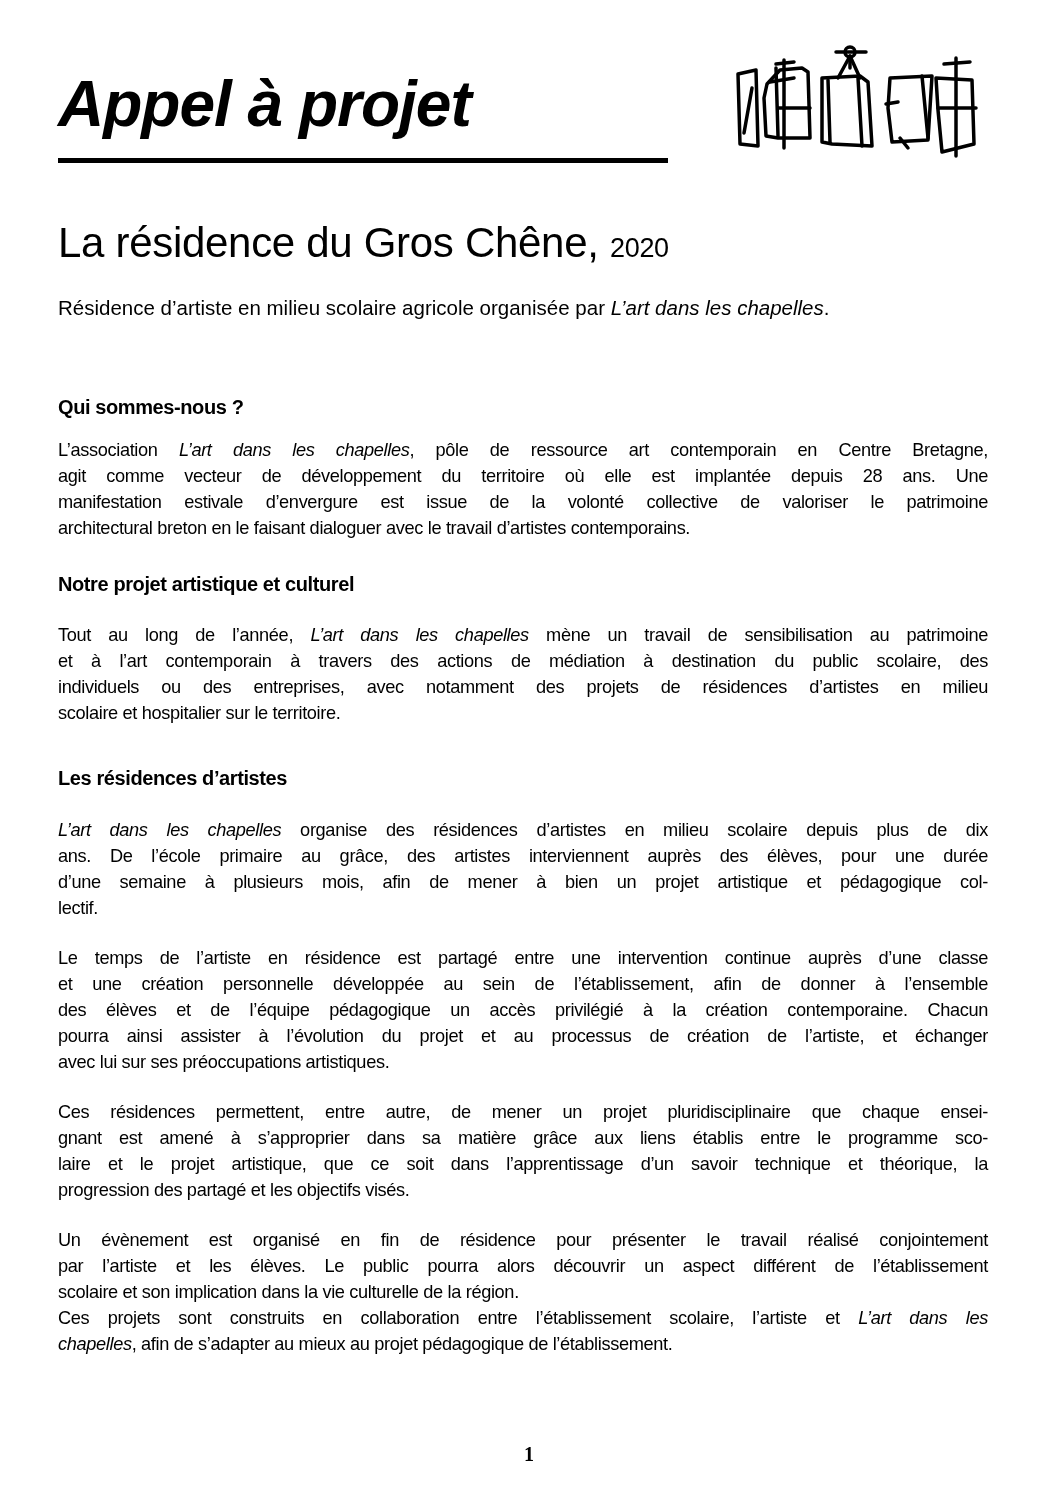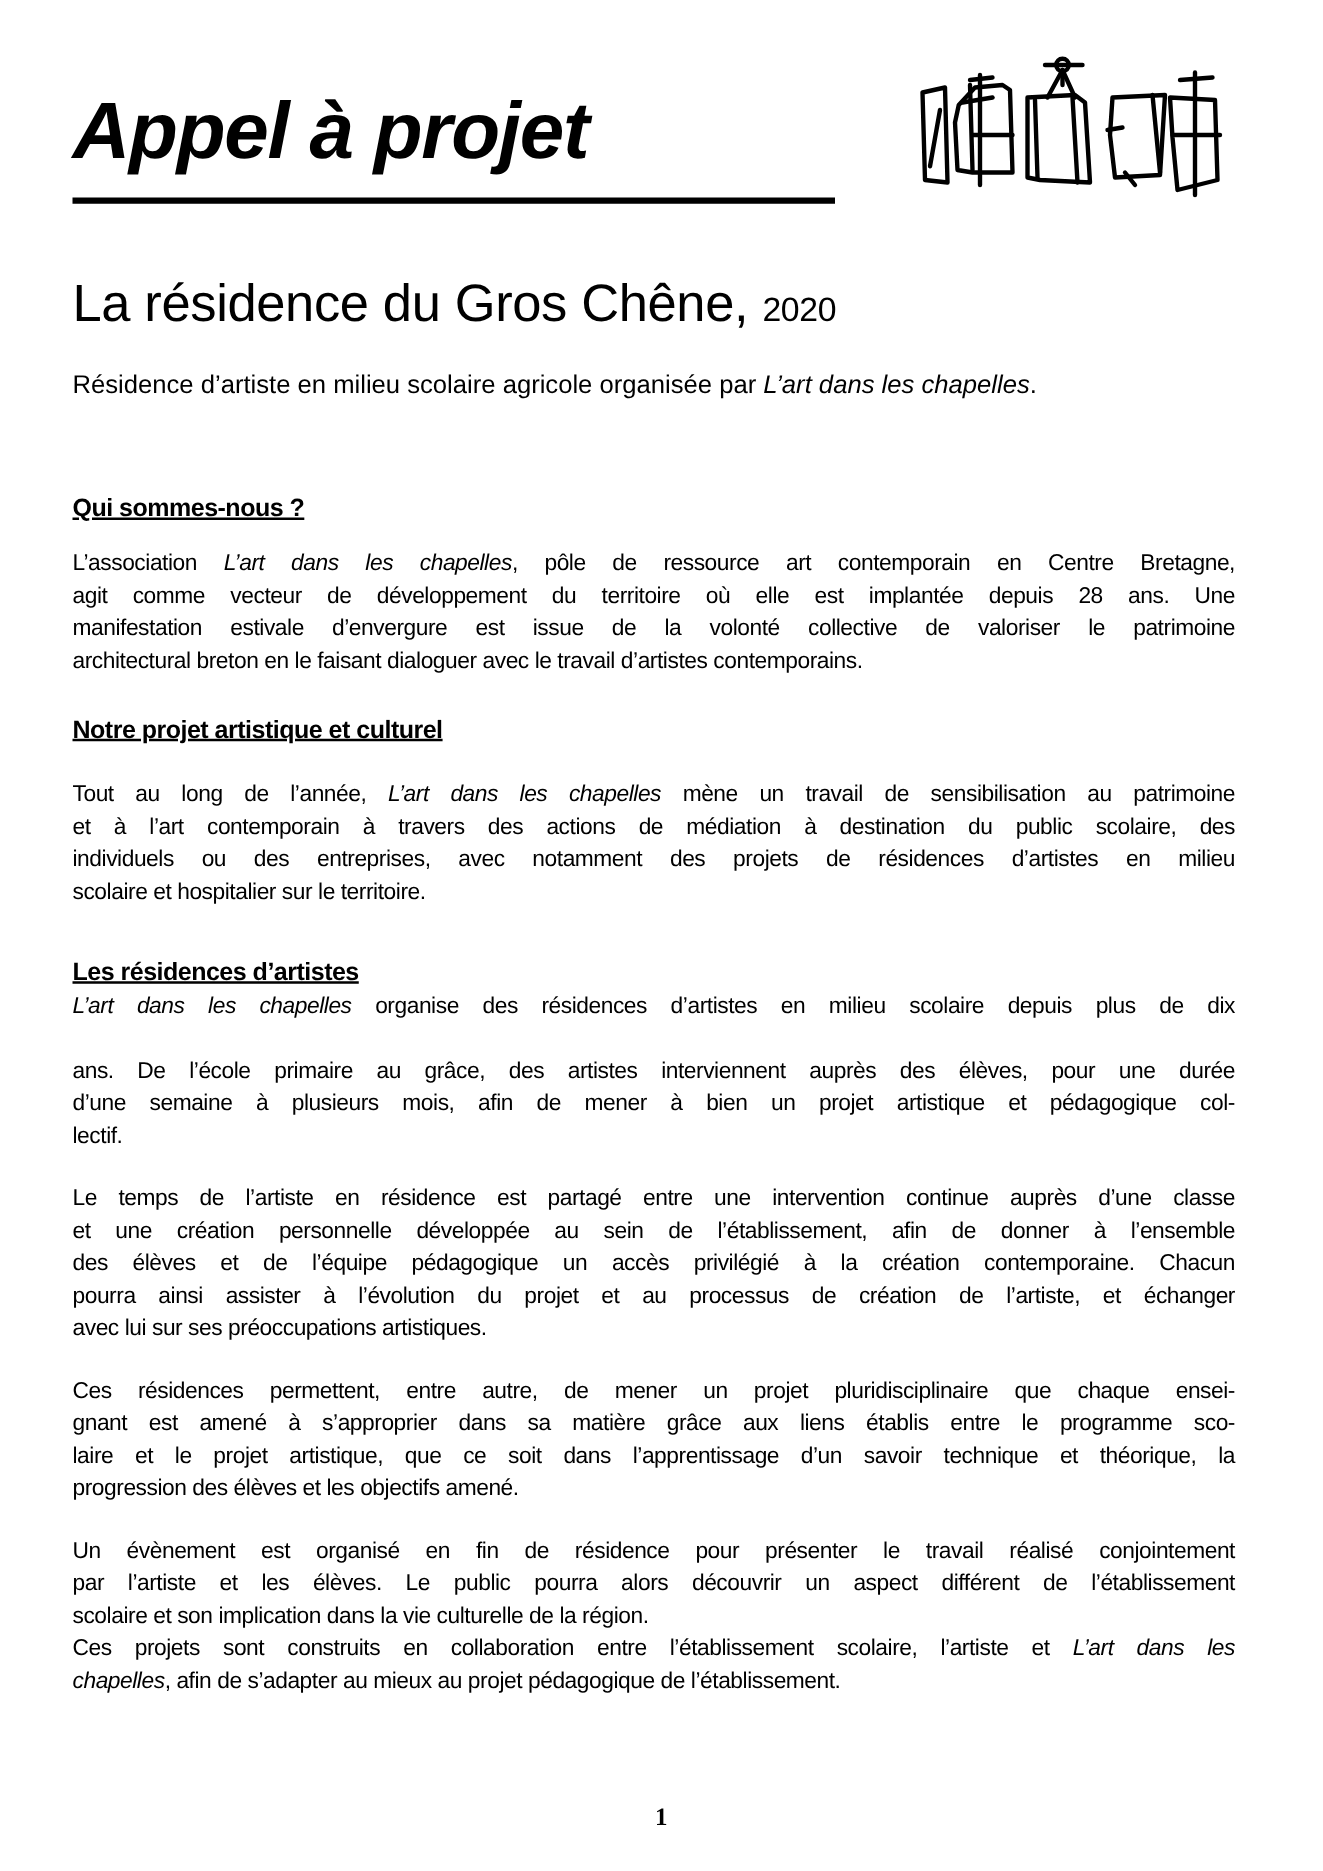--- a/index.html
+++ b/index.html
@@ -3,21 +3,21 @@
 <meta charset="utf-8">
 <style>
   html, body { margin:0; padding:0; background:#ffffff; }
   body { width:1058px; height:1497px; position:relative; overflow:hidden; color:#000; font-family:"Liberation Sans", sans-serif; }
   .title { position:absolute; left:58px; top:72px; font-size:64px; font-weight:bold; letter-spacing:-1px; line-height:1;font-style:italic; }
   .title-rule { position:absolute; left:58px; top:158px; width:610px; height:5px; background:#000; }
   .logo { position:absolute; left:732px; top:38px; width:272px; height:122px; }
   .subtitle { position:absolute; left:58px; top:222px; font-size:42px; font-weight:normal; line-height:1; letter-spacing:-0.3px; }
   .subtitle .year { font-size:27px;margin-top:44px; }
   .tagline { position:absolute; left:58px; top:298px; font-size:20.5px; line-height:1;text-align:right; }
-  .h2 { position:absolute; left:58px; font-size:20px; font-weight:bold; line-height:1; letter-spacing:-0.4px;text-decoration:underline; }
+  .h2 { position:absolute; left:58px; font-size:20px; font-weight:bold; line-height:1; letter-spacing:-0.4px; }
   .line { position:absolute; left:58px; width:930px; font-size:18.2px; line-height:1; white-space:nowrap; letter-spacing:-0.35px; }
   .line.j { text-align:justify; text-align-last:justify; }
   em { font-style:italic; }
   .pagenum { position:absolute; left:0; width:1058px; top:1443px; text-align:center; font-family:"Liberation Serif", serif; font-weight:bold; font-size:20px; }
 </style>
 </head>
 <body>
 
 <div class="title">Appel à projet</div>
 <div class="title-rule"></div>
@@ -57,35 +57,35 @@
 <div class="line j" style="top:493px">manifestation estivale d’envergure est issue de la volonté collective de valoriser le patrimoine</div>
 <div class="line" style="top:519px">architectural breton en le faisant dialoguer avec le travail d’artistes contemporains.</div>
 
 <div class="h2" style="top:574px">Notre projet artistique et culturel</div>
 <div class="line j" style="top:626px"><span>Tout au long de l’année, </span><em>L’art dans les chapelles</em><span> mène un travail de sensibilisation au patrimoine</span></div>
 <div class="line j" style="top:652px">et à l’art contemporain à travers des actions de médiation à destination du public scolaire, des</div>
 <div class="line j" style="top:678px">individuels ou des entreprises, avec notamment des projets de résidences d’artistes en milieu</div>
 <div class="line" style="top:704px">scolaire et hospitalier sur le territoire.</div>
 
 <div class="h2" style="top:768px">Les résidences d’artistes</div>
-<div class="line j" style="top:795px"><em>L’art dans les chapelles</em><span> organise des résidences d’artistes en milieu scolaire depuis plus de dix</span></div>
+<div class="line j" style="top:821px"><em>L’art dans les chapelles</em><span> organise des résidences d’artistes en milieu scolaire depuis plus de dix</span></div>
 <div class="line j" style="top:847px">ans. De l’école primaire au grâce, des artistes interviennent auprès des élèves, pour une durée</div>
 <div class="line j" style="top:873px">d’une semaine à plusieurs mois, afin de mener à bien un projet artistique et pédagogique col-</div>
 <div class="line" style="top:899px">lectif.</div>
 
 <div class="line j" style="top:949px">Le temps de l’artiste en résidence est partagé entre une intervention continue auprès d’une classe</div>
 <div class="line j" style="top:975px">et une création personnelle développée au sein de l’établissement, afin de donner à l’ensemble</div>
 <div class="line j" style="top:1001px">des élèves et de l’équipe pédagogique un accès privilégié à la création contemporaine. Chacun</div>
 <div class="line j" style="top:1027px">pourra ainsi assister à l’évolution du projet et au processus de création de l’artiste, et échanger</div>
 <div class="line" style="top:1053px">avec lui sur ses préoccupations artistiques.</div>
 
 <div class="line j" style="top:1103px">Ces résidences permettent, entre autre, de mener un projet pluridisciplinaire que chaque ensei-</div>
 <div class="line j" style="top:1129px">gnant est amené à s’approprier dans sa matière grâce aux liens établis entre le programme sco-</div>
 <div class="line j" style="top:1155px">laire et le projet artistique, que ce soit dans l’apprentissage d’un savoir technique et théorique, la</div>
-<div class="line" style="top:1181px">progression des élèves et les objectifs amené.</div>
+<div class="line" style="top:1181px">progression des partagé et les objectifs visés.</div>
 
 <div class="line j" style="top:1231px">Un évènement est organisé en fin de résidence pour présenter le travail réalisé conjointement</div>
 <div class="line j" style="top:1257px">par l’artiste et les élèves. Le public pourra alors découvrir un aspect différent de l’établissement</div>
 <div class="line" style="top:1283px">scolaire et son implication dans la vie culturelle de la région.</div>
 <div class="line j" style="top:1309px"><span>Ces projets sont construits en collaboration entre l’établissement scolaire, l’artiste et </span><em>L’art dans les</em></div>
 <div class="line" style="top:1335px"><em>chapelles</em><span>, afin de s’adapter au mieux au projet pédagogique de l’établissement.</span></div>
 
 <div class="pagenum">1</div>
 
 </body></html>

